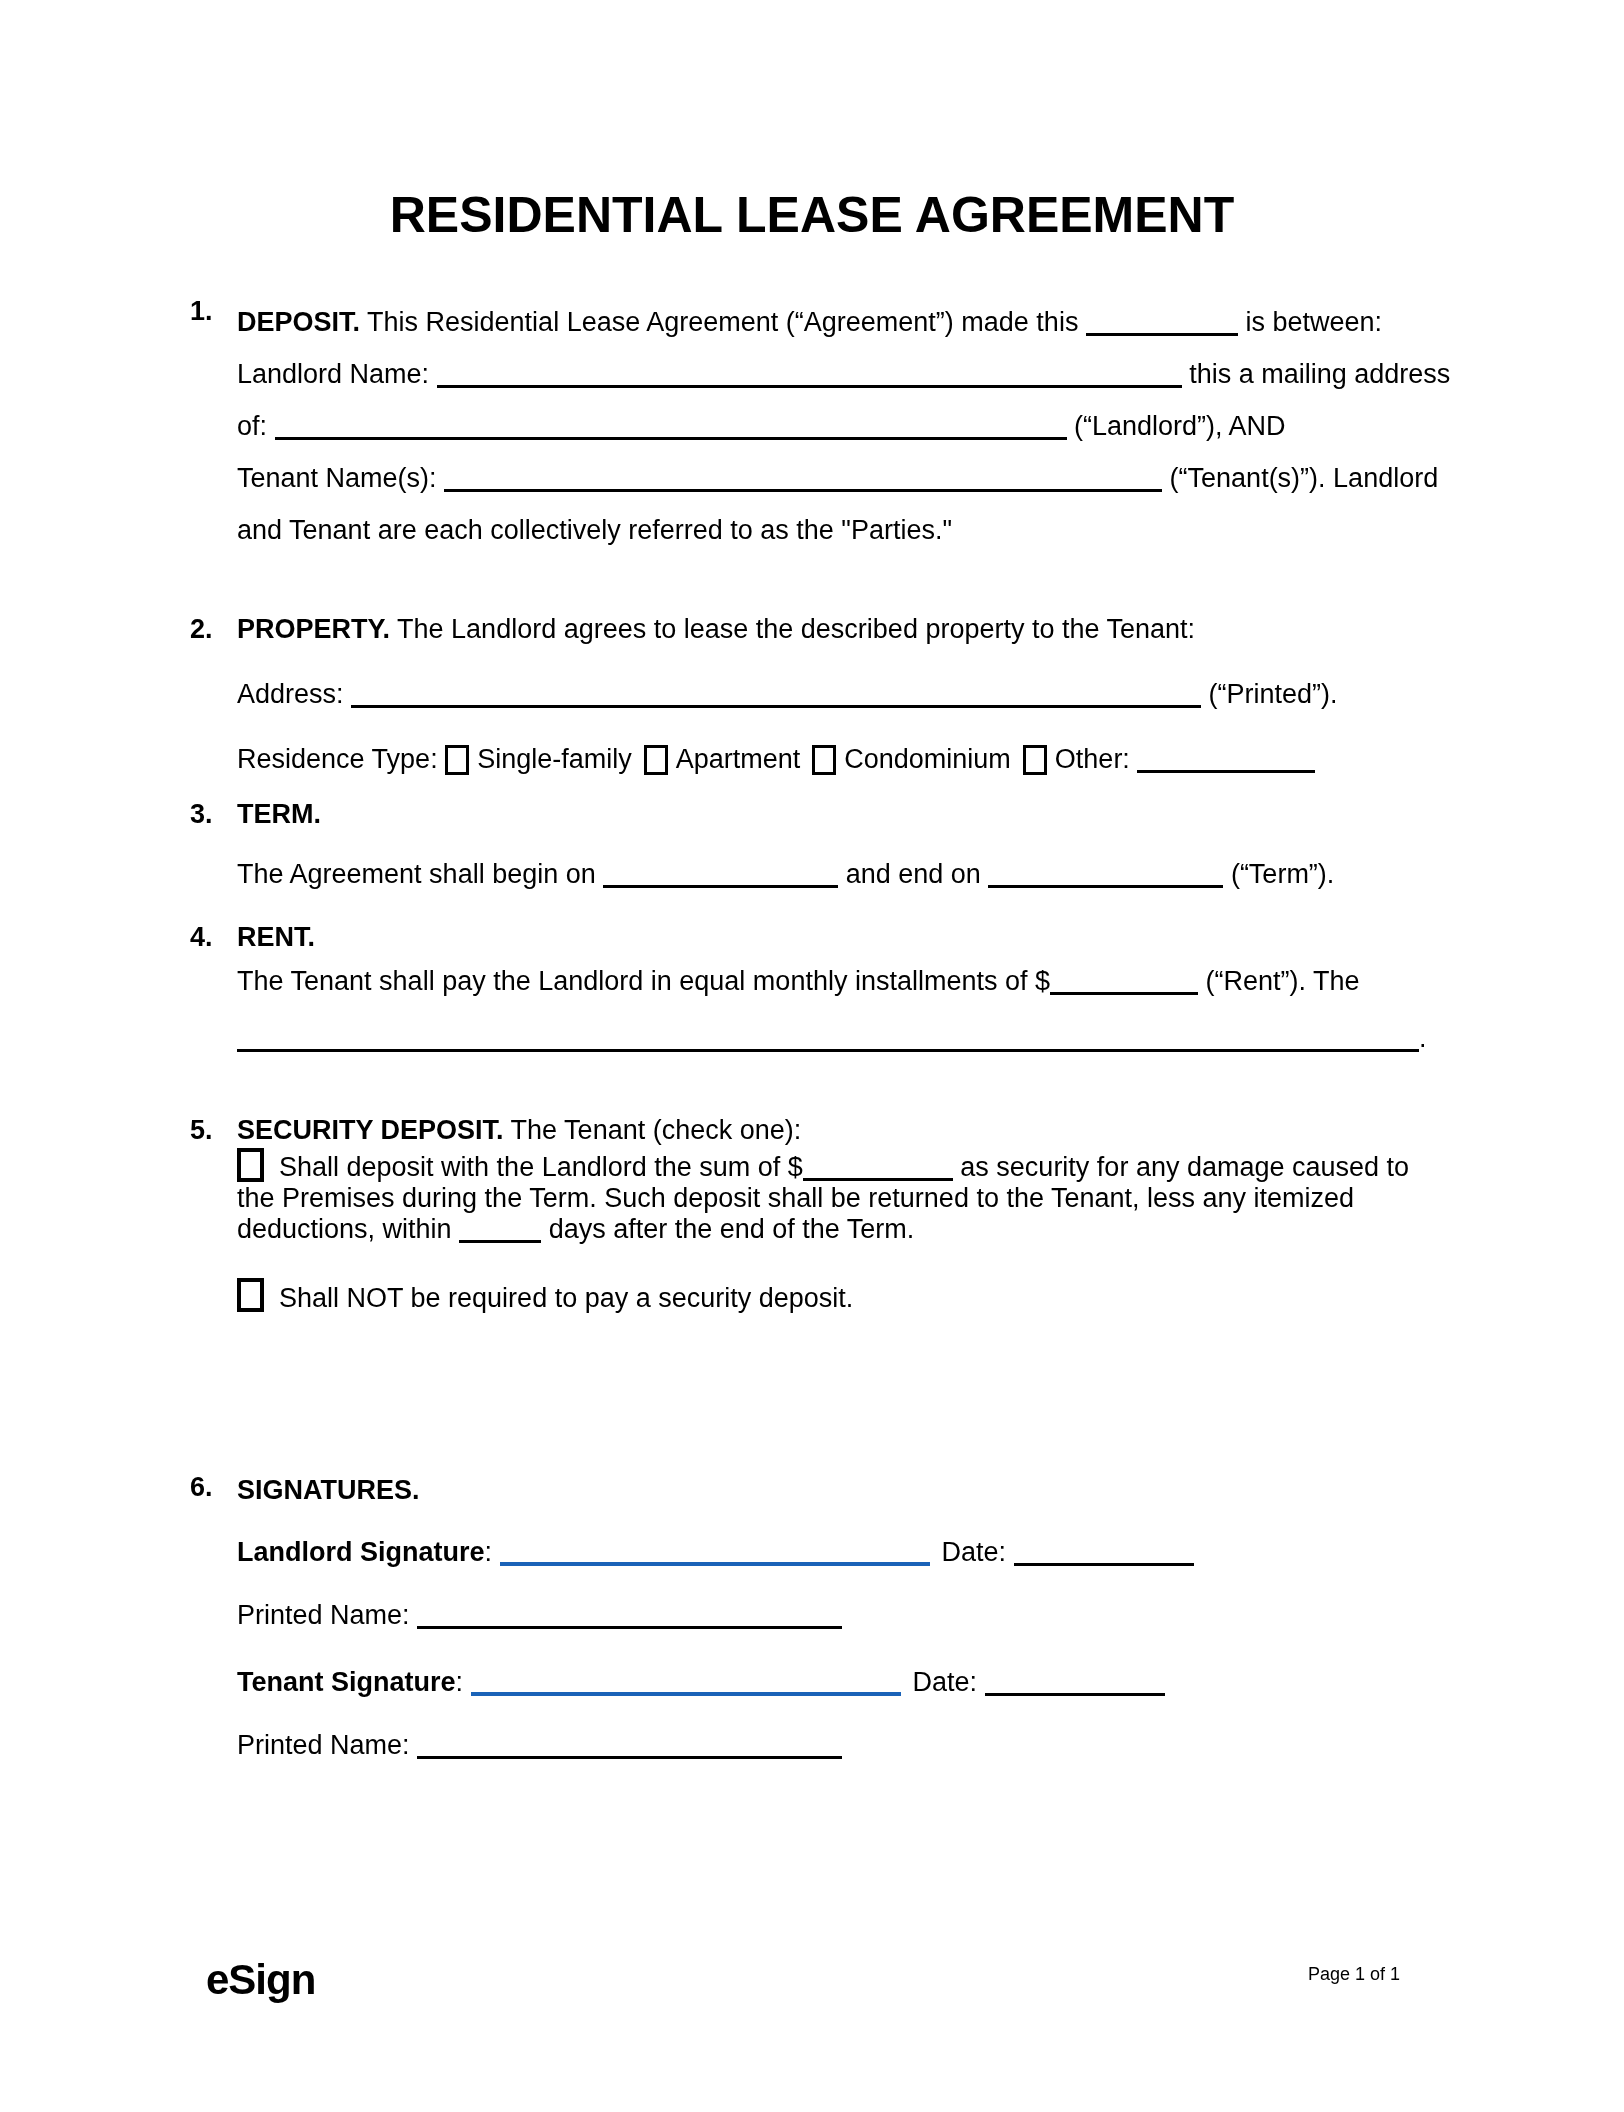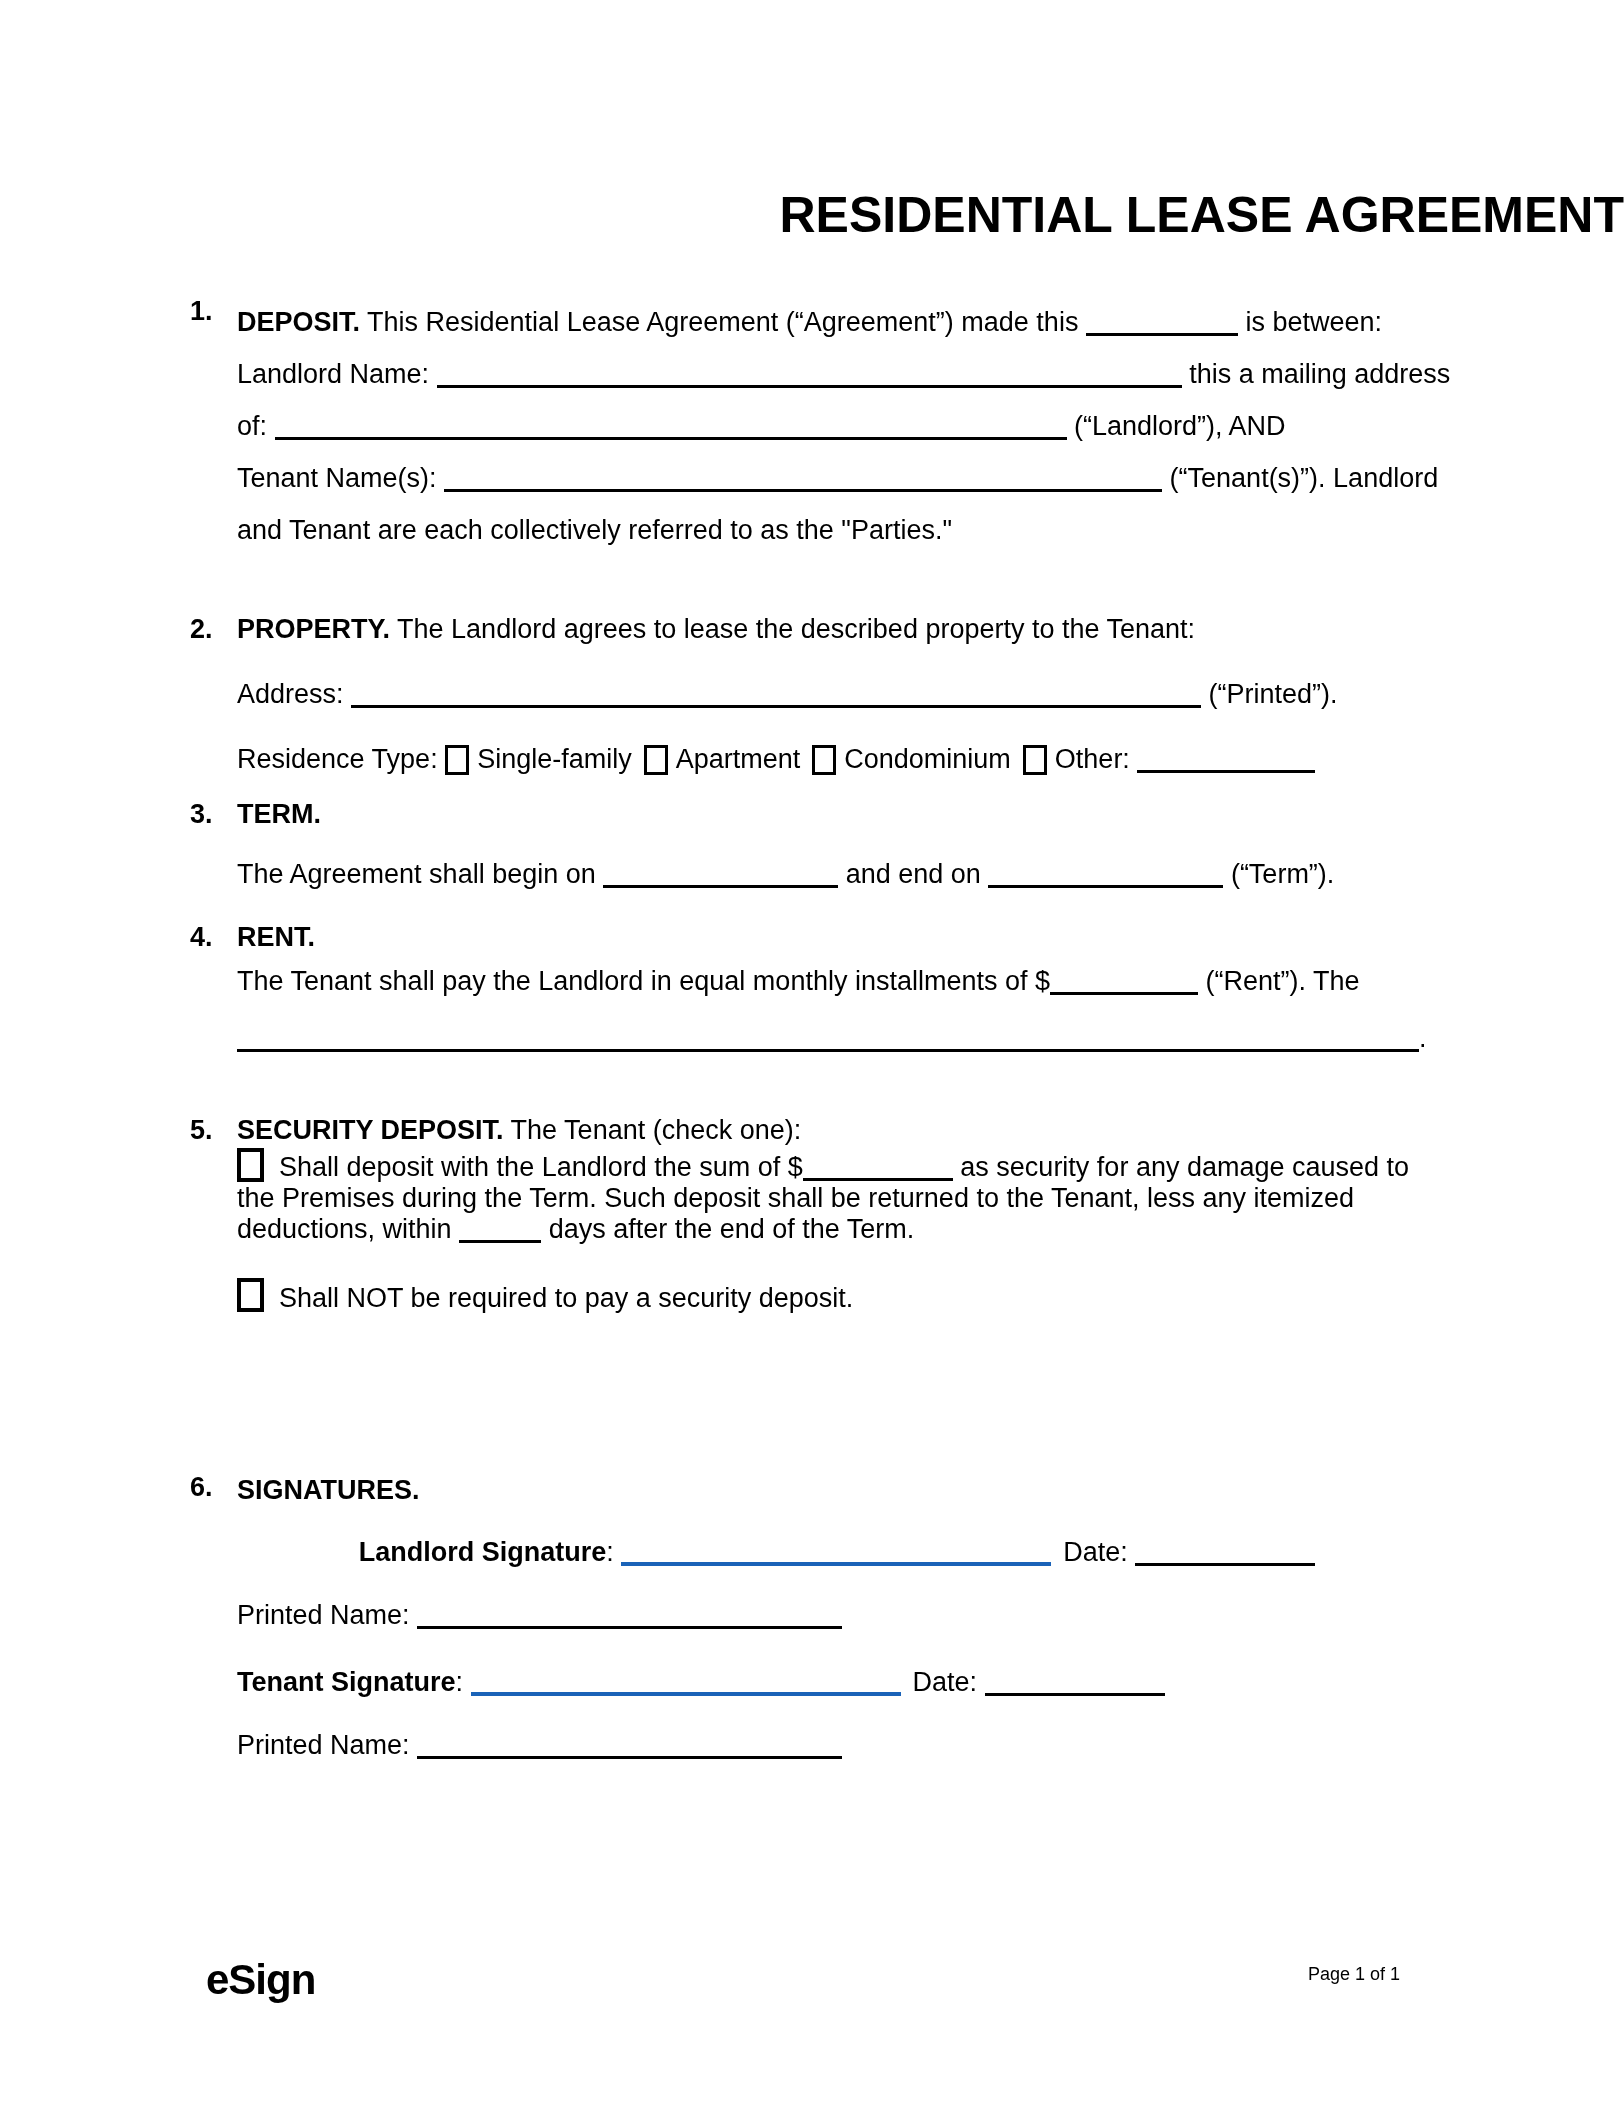--- a/index.html
+++ b/index.html
@@ -8,21 +8,21 @@
     width:1624px;height:2112px;
     background:#ffffff;
     font-family:"Liberation Sans", sans-serif;
     font-size:27px;
     color:#000;
     overflow:hidden;
   }
   b,.b{font-weight:bold;}
   .doc-title{
     position:absolute;top:186px;left:0;width:100%;
-    text-align:right;font-size:50px;font-weight:bold;
+    text-align:center;font-size:50px;font-weight:bold;
     letter-spacing:0px;
   }
   .sec{position:absolute;left:190px;width:1247px;}
   .sec .num{position:absolute;left:0;top:0;font-weight:bold;}
   .sec .body{margin-left:47px;}
   .line{white-space:nowrap;}
   .wrap{white-space:normal;}
   
   .bl{
     display:inline-block;height:6px;
@@ -43,21 +43,21 @@
   
   .s1 .line{line-height:52px;}
   .s2 .line{line-height:65px;}
   .s3 .line{line-height:60px;}
   .s4 .line{line-height:44px;}
   .s4 .instr{margin-top:13px;}
   .s5 .head{line-height:44px;}
   .s5 .checkpara{line-height:31px;width:1200px;}
   .s5 .opt2{margin-top:31px;line-height:44px;}
   .s6 .line{line-height:36px;}
-  .s6 .row1{margin-top:26px;text-align:center;}
+  .s6 .row1{margin-top:26px;}
   .s6 .row2{margin-top:27px;}
   .s6 .row3{margin-top:31px;}
   .s6 .row4{margin-top:27px;}
   .gap{margin-left:12px;}
   .sgap{margin-left:8px;}
   .footer-logo{
     position:absolute;left:206px;top:1956px;
     font-size:42px;font-weight:bold;letter-spacing:-1px;
   }
   .footer-page{

